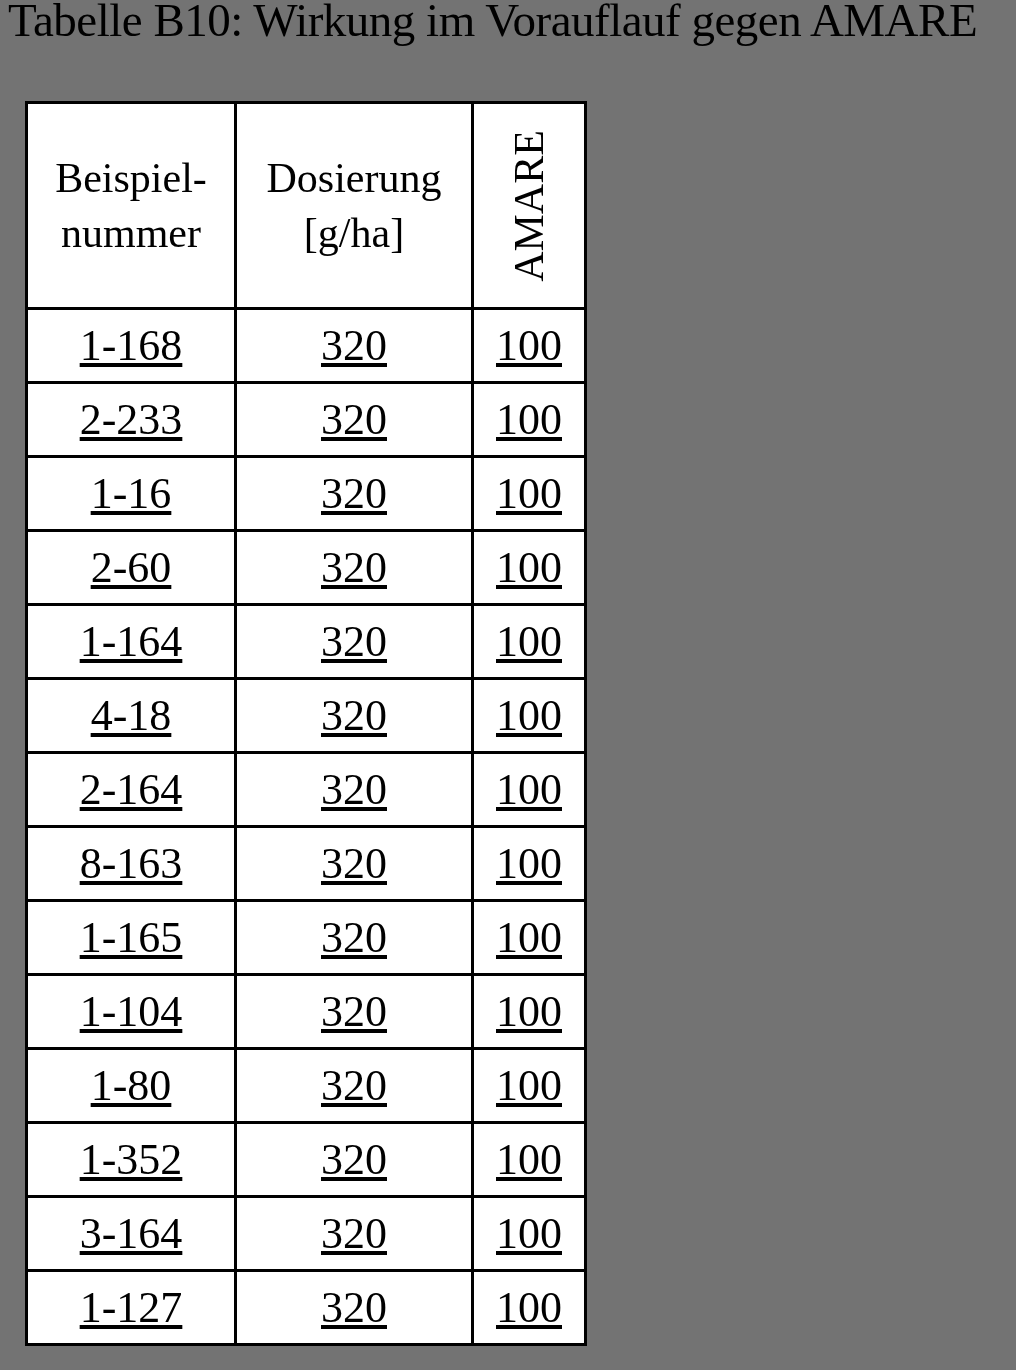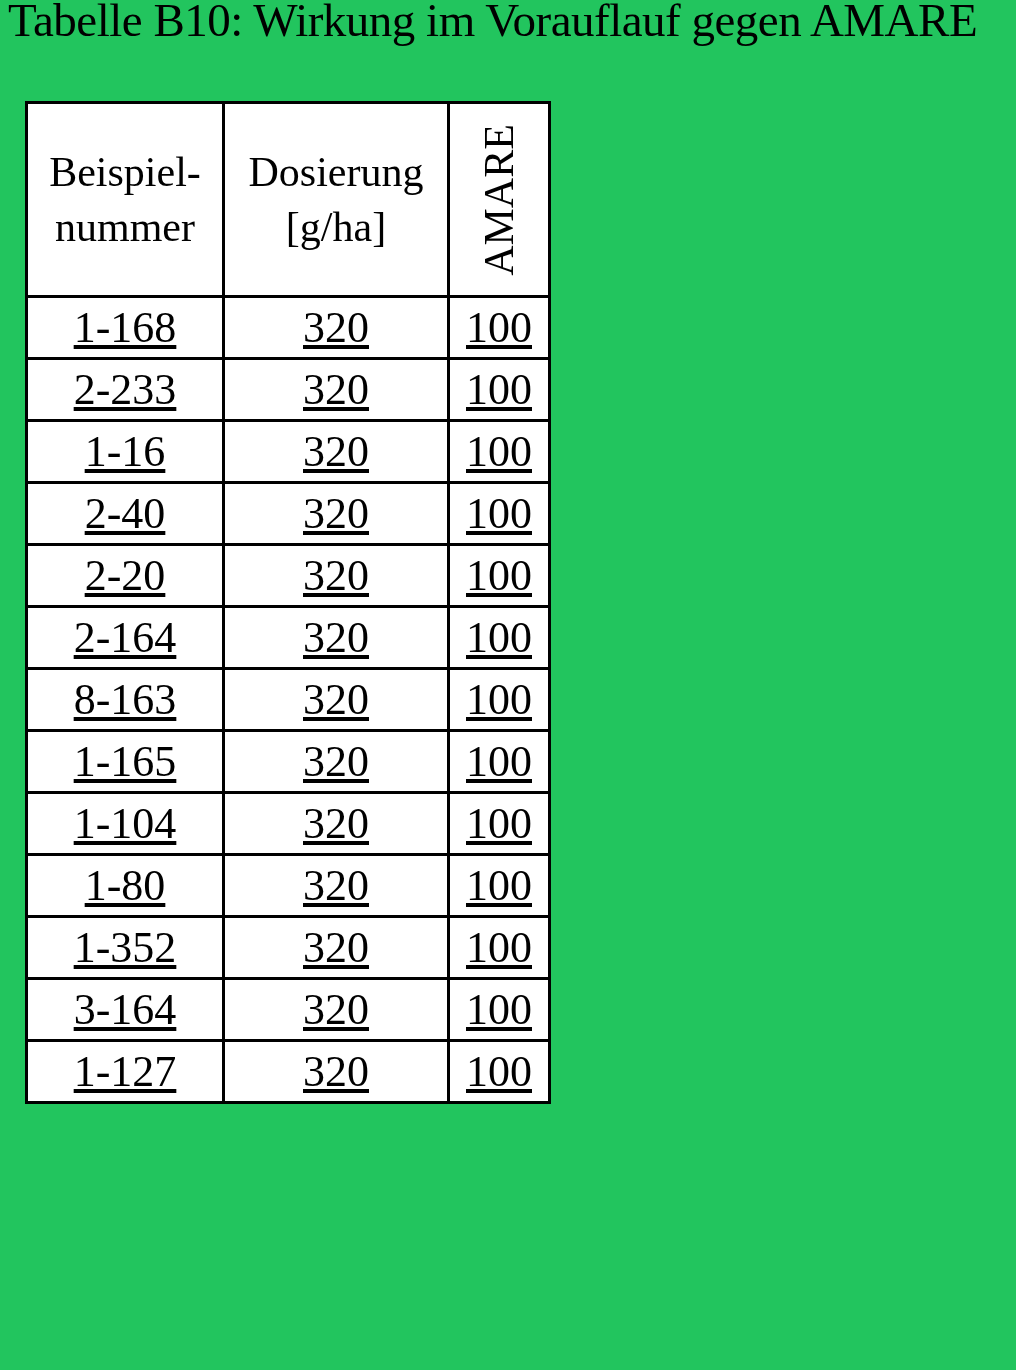--- a/index.html
+++ b/index.html
@@ -6,21 +6,21 @@
     margin: 0;
     padding: 0;
     background: #ffffff;
     color: #000000;
     font-family: "Liberation Serif", "DejaVu Serif", serif;
   }
   .page {
     position: relative;
     width: 1016px;
     height: 1370px;
-    background: #22c55e;
+    background: #737373;
     overflow: hidden;
   }
   .page-title {
     position: absolute;
     top: -8px;
     left: 8px;
     width: 1004px;
     font-size: 47px;
     line-height: 1.2;
     white-space: nowrap;
@@ -32,21 +32,21 @@
     left: 25px;
     top: 101px;
     border-collapse: collapse;
     table-layout: fixed;
   }
   table.results th,
   table.results td {
     border: 3px solid #000000;
     text-align: center;
     vertical-align: middle;
-    padding: 0;
+    padding: 6px;
     background: #ffffff;
   }
   table.results th {
     font-weight: normal;
     font-size: 42px;
     height: 191px;
   }
   .col-example { width: 194px; }
   .col-dosage  { width: 222px; }
   .col-amare   { width: 98px;  }
@@ -104,26 +104,31 @@
           <td>2-233</td>
           <td>320</td>
           <td>100</td>
         </tr>
         <tr>
           <td>1-16</td>
           <td>320</td>
           <td>100</td>
         </tr>
         <tr>
-          <td>2-40</td>
+          <td>2-60</td>
           <td>320</td>
           <td>100</td>
         </tr>
         <tr>
-          <td>2-20</td>
+          <td>1-164</td>
+          <td>320</td>
+          <td>100</td>
+        </tr>
+        <tr>
+          <td>4-18</td>
           <td>320</td>
           <td>100</td>
         </tr>
         <tr>
           <td>2-164</td>
           <td>320</td>
           <td>100</td>
         </tr>
         <tr>
           <td>8-163</td>

